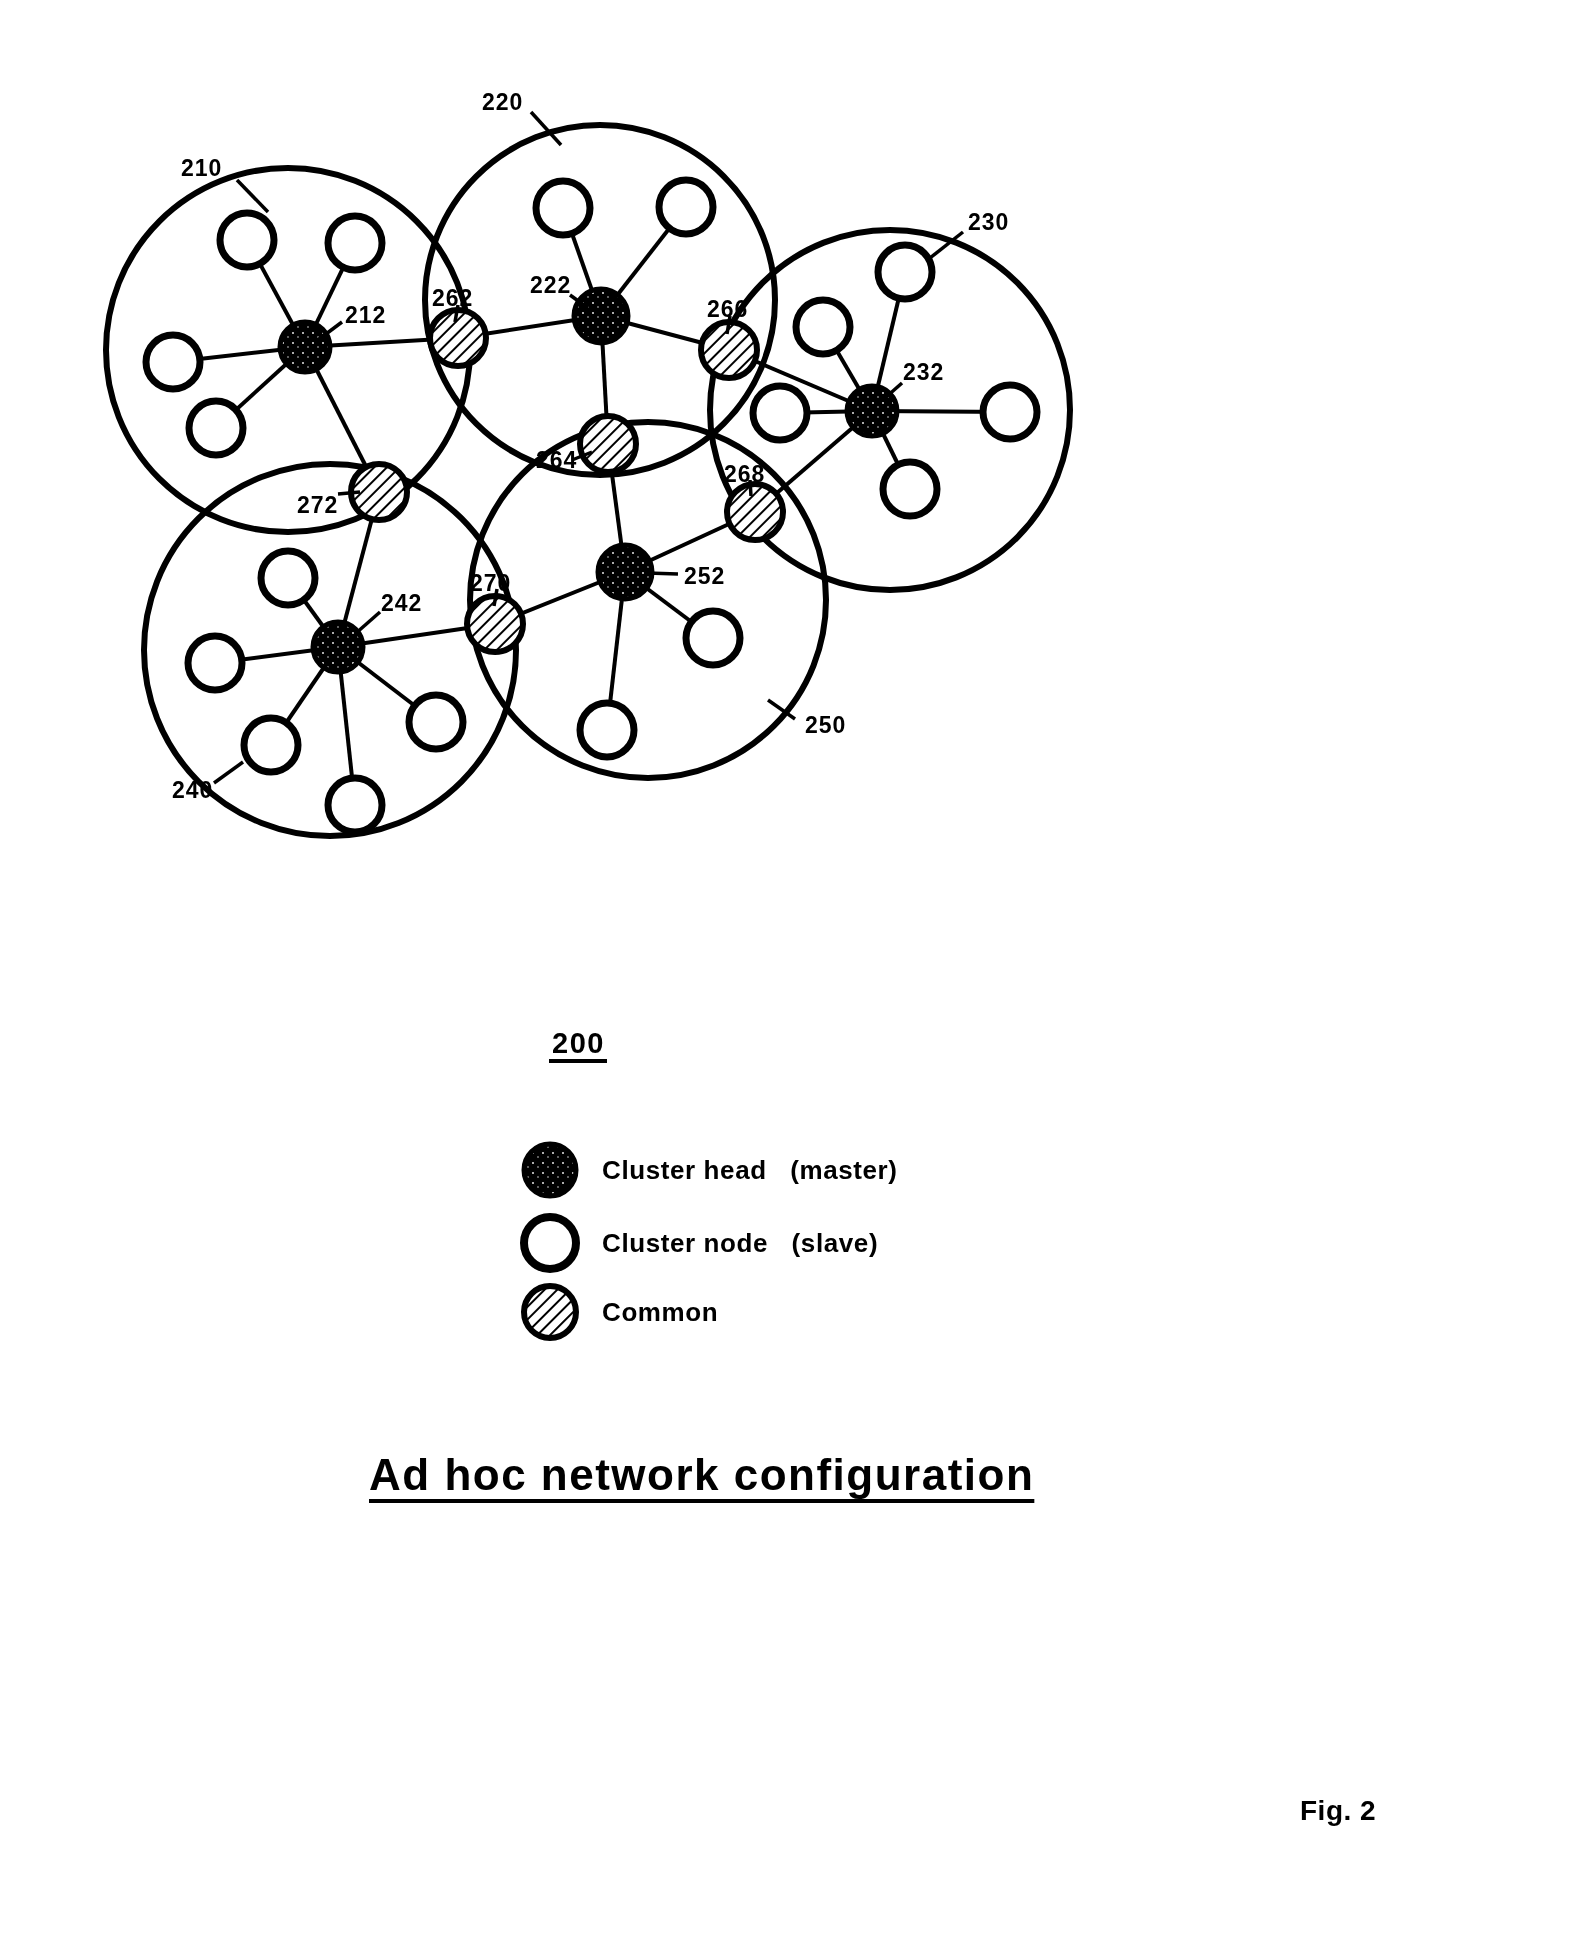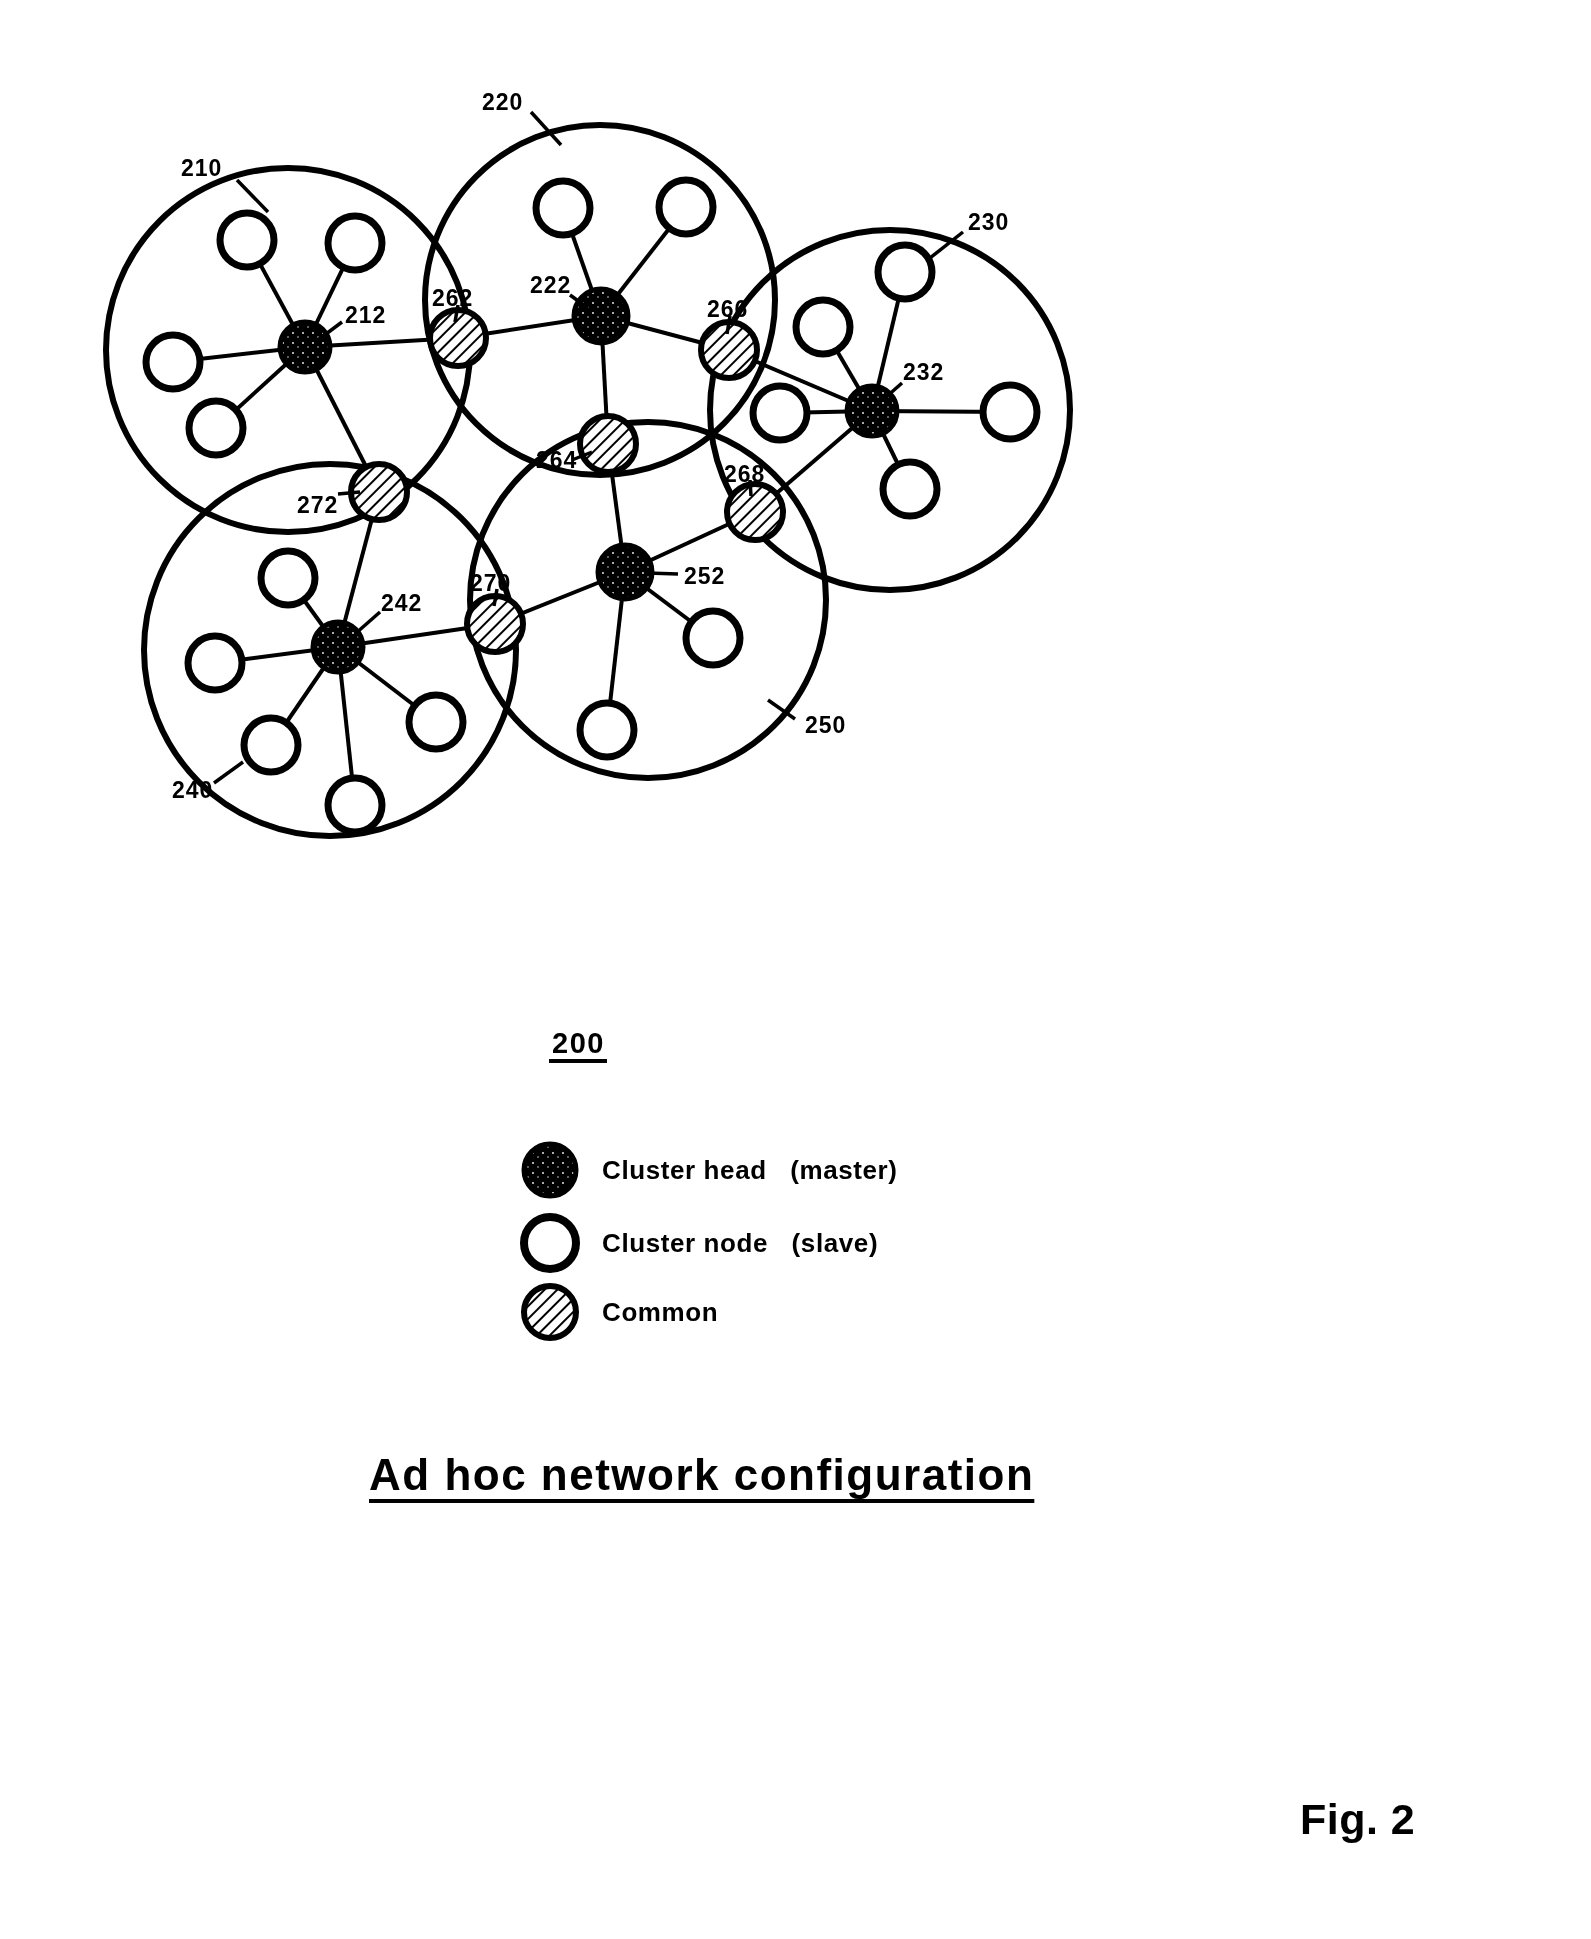--- a/index.html
+++ b/index.html
@@ -14,21 +14,21 @@
   }
   #title{
     left:333px;top:1450px;width:900px;
     font-size:44px;font-weight:bold;letter-spacing:1.5px;
     text-decoration:underline;text-underline-offset:9px;
     text-decoration-thickness:4px;
     margin-left:36px;
   }
   #figno{
     left:1300px;top:1795px;
-    font-size:43px;font-weight:bold;letter-spacing:0.5px;
+    font-size:28px;font-weight:bold;letter-spacing:0.5px;
   }
   .legend-label{
     position:absolute;font-size:26px;font-weight:bold;letter-spacing:0.6px;
     white-space:pre;
   }
 </style>
 </head>
 <body>
 
 <svg id="fig" viewBox="0 0 1591 1939">

